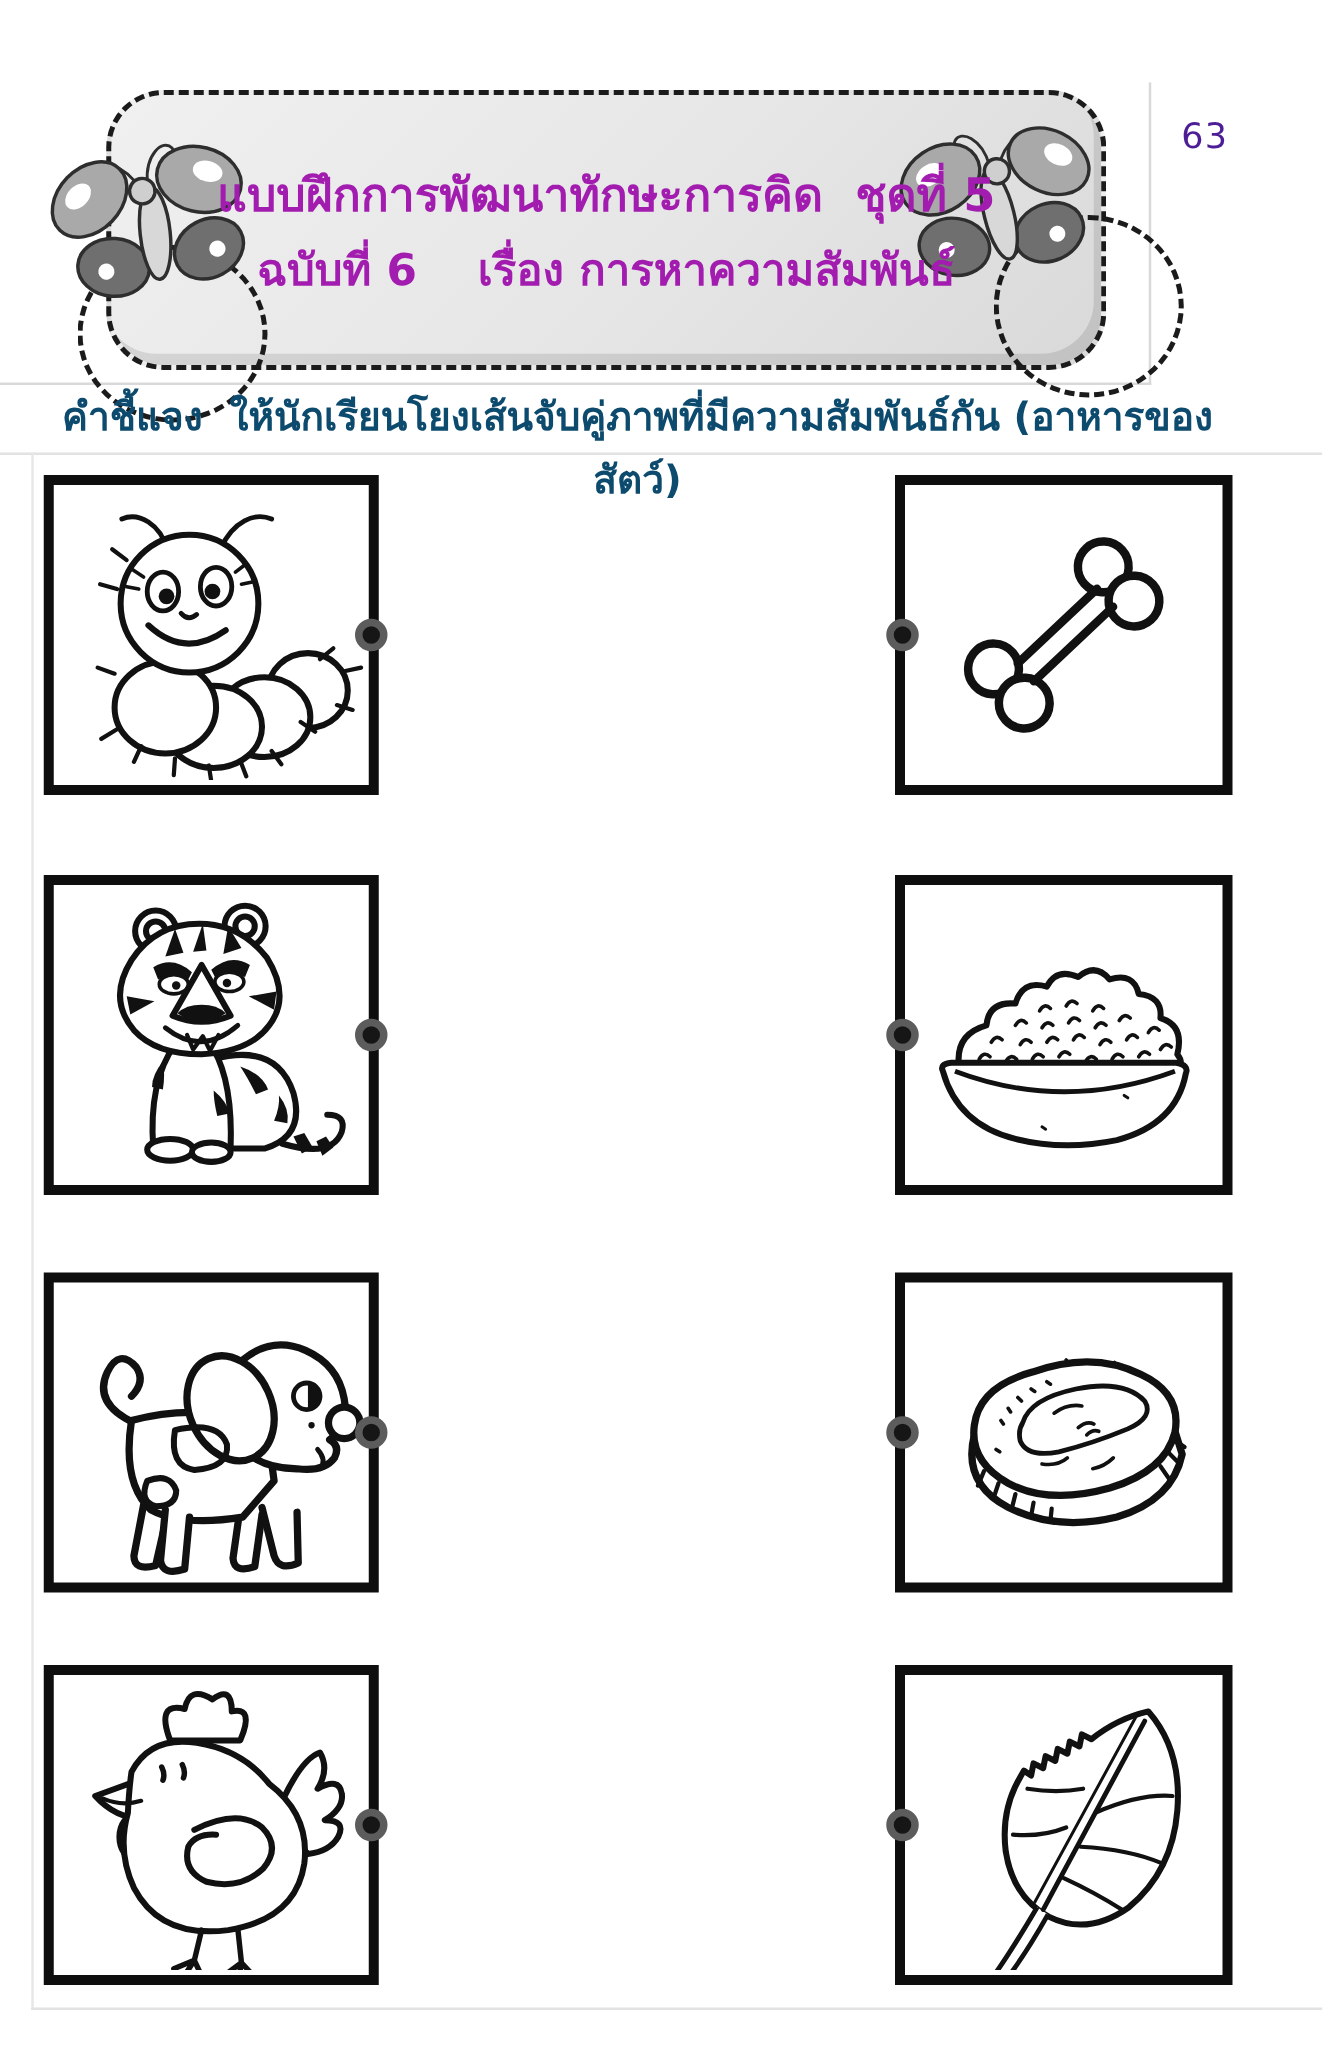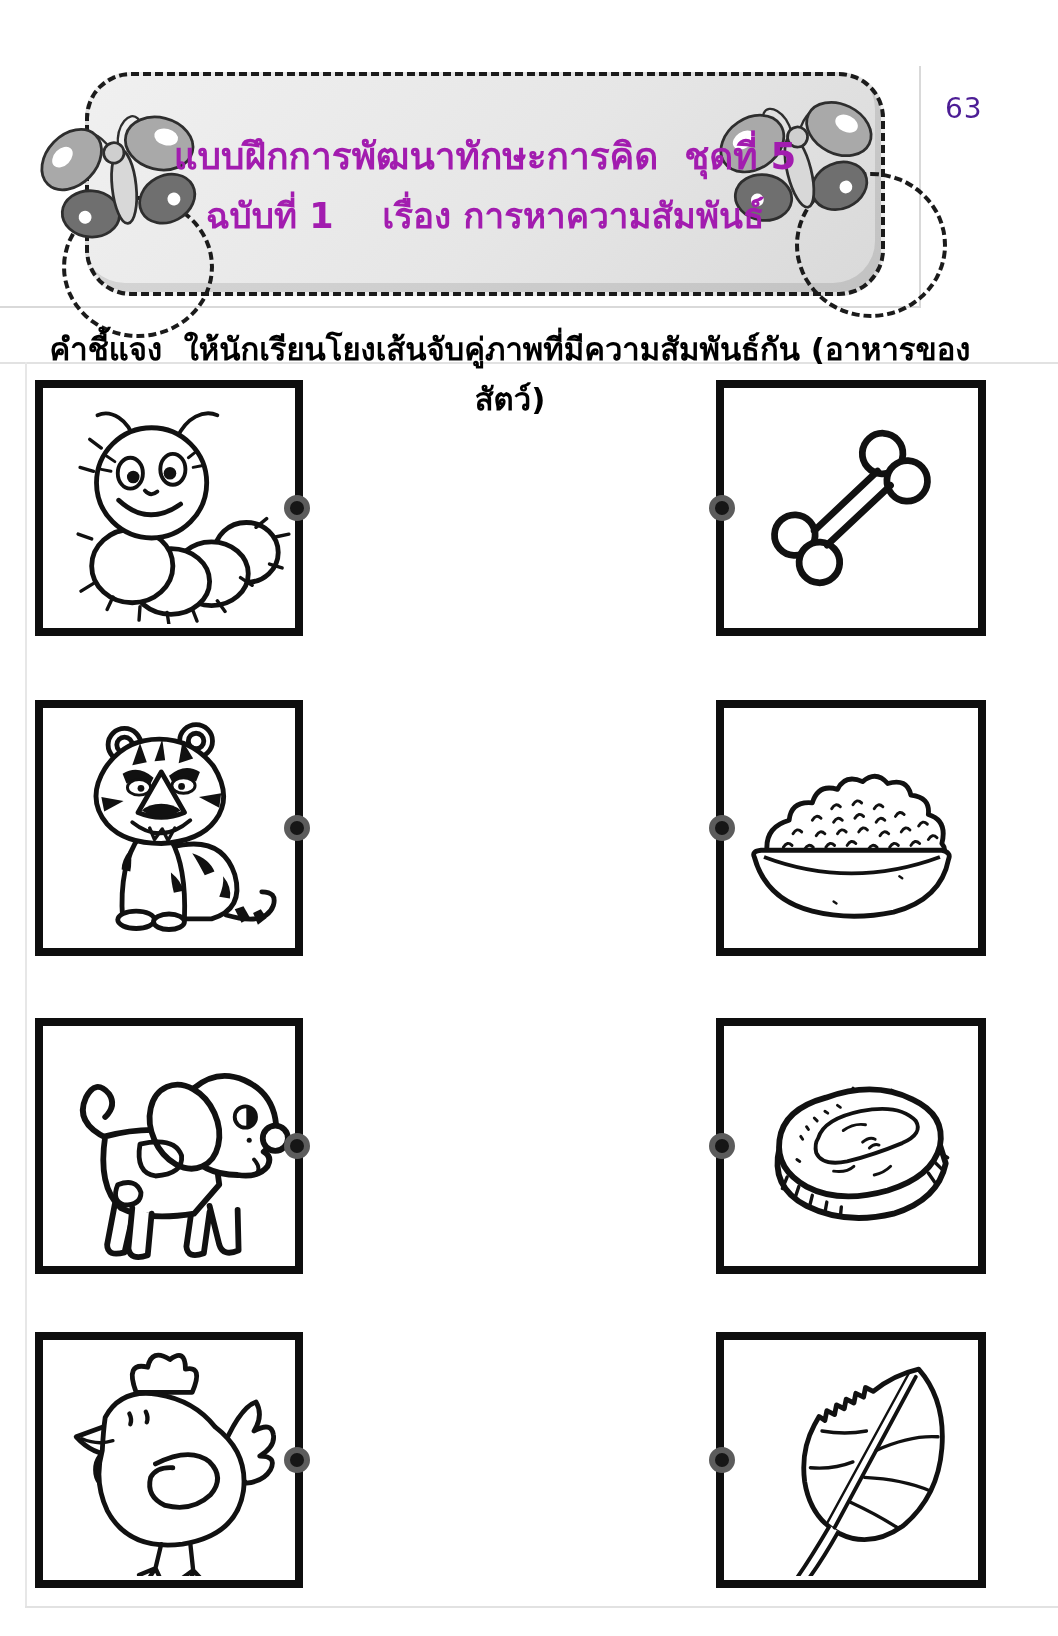--- a/index.html
+++ b/index.html
@@ -38,22 +38,22 @@
   .banner-line1 { top: 126px; font-size: 37px; }
   .banner-line2 { top: 188px; font-size: 35px; }
   .butterfly { position: absolute; }
   .bf-left  { left: 26px;  top: 100px; width: 190px; height: 148px; transform: rotate(-14deg); }
   .bf-right { left: 702px; top: 86px;  width: 192px; height: 146px; transform: scaleX(-1) rotate(6deg); }
 
   .page-number { position: absolute; left: 930px; top: 92px; font-size: 28px;
     color: #4c1d95; letter-spacing: 1px; margin-left: 15px; }
 
   .instruction { position: absolute; left: 30px; top: 308px; width: 960px;
-    font-size: 31px; font-weight: bold; color: #000000; text-align: center;
-    white-space: pre-wrap; margin-top: 16px; }
+    font-size: 31px; font-weight: bold; color: #0c4a6e; text-align: center;
+    white-space: pre-wrap; }
 
   
   .mbox {
     position: absolute;
     border: 8px solid #0e0e0e;
     background: #ffffff;
   }
   .col-left  { left: 35px;  width: 268px; height: 256px; }
   .col-right { left: 716px; width: 270px; height: 256px; }
   .row-1 { top: 380px; }
@@ -114,21 +114,21 @@
       <ellipse cx="43" cy="47" rx="13" ry="9" transform="rotate(-32 43 47)" fill="#ffffff" stroke="none"></ellipse>
       <ellipse cx="157" cy="53" rx="13" ry="9" transform="rotate(28 157 53)" fill="#ffffff" stroke="none"></ellipse>
       <circle cx="51" cy="116" r="7" fill="#ffffff" stroke="none"></circle>
       <circle cx="149" cy="120" r="7" fill="#ffffff" stroke="none"></circle>
       <ellipse cx="100" cy="94" rx="13" ry="40" fill="#d8d8d8" transform="rotate(8 100 94)"></ellipse>
       <circle cx="98" cy="56" r="11" fill="#cfcfcf"></circle>
     </g>
   </svg>
 
   <div class="banner-line banner-line1">แบบฝึกการพัฒนาทักษะการคิด  ชุดที่ 5</div>
-  <div class="banner-line banner-line2">ฉบับที่ 1    เรื่อง การหาความสัมพันธ์</div>
+  <div class="banner-line banner-line2">ฉบับที่ 6    เรื่อง การหาความสัมพันธ์</div>
 
   <div class="page-number">63</div>
 
   <div class="instruction">คำชี้แจง  ให้นักเรียนโยงเส้นจับคู่ภาพที่มีความสัมพันธ์กัน (อาหารของสัตว์)</div>
 
   <div class="mbox col-left row-1">
     <svg class="art" viewBox="0 0 252 240" aria-label="caterpillar">
       <g stroke="#111" stroke-width="4" fill="none" stroke-linecap="round">
         <path d="M90 50 C84 28 66 18 52 24"></path>
         <path d="M134 48 C144 26 162 18 176 24"></path>

